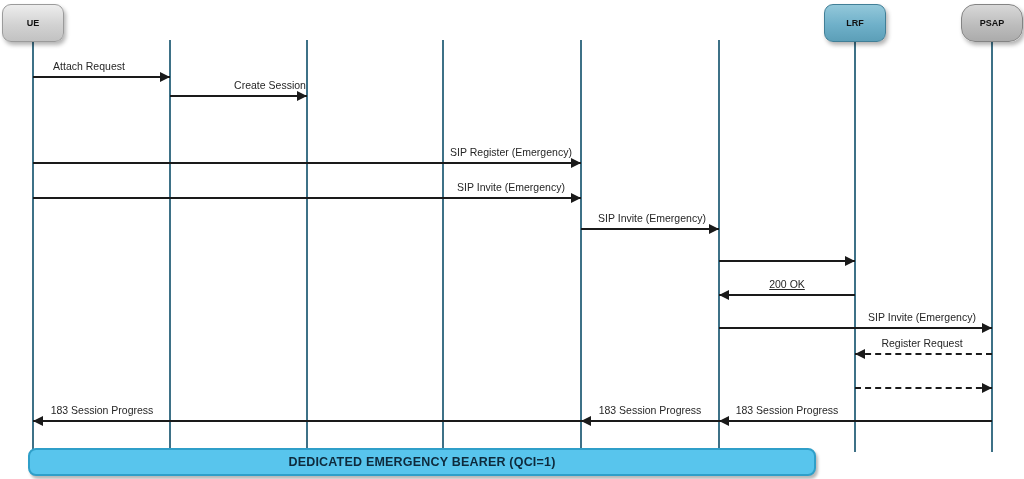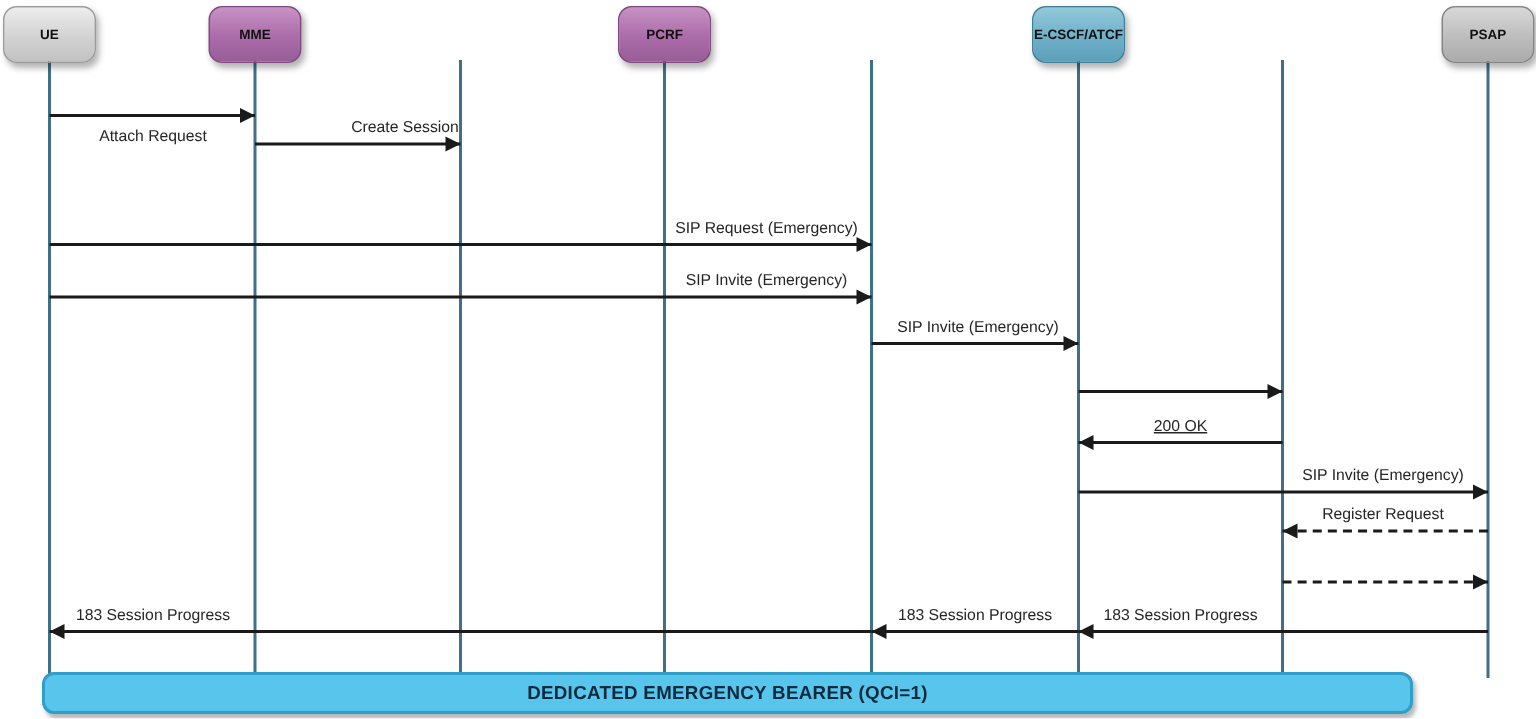--- a/index.html
+++ b/index.html
@@ -49,20 +49,21 @@
     background: linear-gradient(180deg, var(--blue-top) 0%, var(--blue) 55%, var(--blue-bottom) 100%);
     border-color: var(--blue-border);
   }
   .actor.gray-light {
     background: linear-gradient(180deg, var(--gray1-top) 0%, var(--gray1) 55%, var(--gray1-bottom) 100%);
     border-color: var(--gray1-border);
   }
   .actor.gray-dark {
     background: linear-gradient(180deg, var(--gray2-top) 0%, var(--gray2) 55%, var(--gray2-bottom) 100%);
     border-color: var(--gray2-border);
+    border-radius: 14px;
   }
   .msg-line {
     position: absolute;
     height: 0;
     border-top: 2px solid var(--arrow, #1a1a1a);
   }
   .msg-line.dashed {
     border-top-style: dashed;
   }
   .arrowhead {
@@ -84,21 +85,21 @@
   }
   .msg-label.wrap {
     white-space: normal;
     width: 150px;
     text-align: center;
   }
   .bearer-bar {
     position: absolute;
     left: 28px;
     top: 448px;
-    width: 914px;
+    width: 788px;
     height: 28px;
     box-sizing: border-box;
     background: var(--bar-fill, #58C5ED);
     border: 2px solid var(--bar-border, #2F9FC9);
     border-radius: 8px;
     display: flex;
     align-items: center;
     justify-content: center;
     box-shadow: 2px 3px 3px rgba(0,0,0,0.28);
   }
@@ -116,27 +117,27 @@
   <div class="lifeline" style="left: 32px;"></div>
     <div class="lifeline" style="left: 169px;"></div>
     <div class="lifeline" style="left: 306px;"></div>
     <div class="lifeline" style="left: 442px;"></div>
     <div class="lifeline" style="left: 580px;"></div>
     <div class="lifeline" style="left: 718px;"></div>
     <div class="lifeline" style="left: 854px;"></div>
     <div class="lifeline" style="left: 991px;"></div>
     <div class="msg-line solid" style="left: 33px; width: 137px; top: 76px;"></div>
     <div class="arrowhead right" style="top: 72px; left: 160px;"></div>
-    <div class="msg-label" style="left: 102px; top: 60px; margin-top: 25px;">Attach Request</div>
+    <div class="msg-label" style="left: 89px; top: 60px;">Attach Request</div>
     <div class="msg-line solid" style="left: 170px; width: 137px; top: 95px;"></div>
     <div class="arrowhead right" style="top: 91px; left: 297px;"></div>
     <div class="msg-label" style="left: 238px; top: 79px; margin-left: 32px;">Create Session</div>
     <div class="msg-line solid" style="left: 33px; width: 548px; top: 162px;"></div>
     <div class="arrowhead right" style="top: 158px; left: 571px;"></div>
-    <div class="msg-label" style="left: 511px; top: 146px;">SIP Request (Emergency)</div>
+    <div class="msg-label" style="left: 511px; top: 146px;">SIP Register (Emergency)</div>
     <div class="msg-line solid" style="left: 33px; width: 548px; top: 197px;"></div>
     <div class="arrowhead right" style="top: 193px; left: 571px;"></div>
     <div class="msg-label" style="left: 511px; top: 181px;">SIP Invite (Emergency)</div>
     <div class="msg-line solid" style="left: 581px; width: 138px; top: 228px;"></div>
     <div class="arrowhead right" style="top: 224px; left: 709px;"></div>
     <div class="msg-label" style="left: 652px; top: 212px;">SIP Invite (Emergency)</div>
     <div class="msg-line solid" style="left: 719px; width: 136px; top: 260px;"></div>
     <div class="arrowhead right" style="top: 256px; left: 845px;"></div>
     <div class="msg-line solid" style="left: 719px; width: 136px; top: 294px;"></div>
     <div class="arrowhead left" style="top: 290px; left: 719px;"></div>
@@ -157,25 +158,19 @@
     <div class="msg-label" style="left: 650px; top: 404px;">183 Session Progress</div>
     <div class="msg-line solid" style="left: 33px; width: 548px; top: 420px;"></div>
     <div class="arrowhead left" style="top: 416px; left: 33px;"></div>
     <div class="msg-label" style="left: 102px; top: 404px;">183 Session Progress</div>
     <div class="bearer-bar">
     <span class="bearer-label">DEDICATED EMERGENCY BEARER (QCI=1)</span>
   </div>
 <div class="actor gray-light" style="left: 2px;">
       <span class="actor-label">UE</span>
     </div>
-    <div class="actor purple" style="left: 139px;">
-      <span class="actor-label">MME</span>
-    </div>
-    <div class="actor purple" style="left: 412px;">
-      <span class="actor-label">PCRF</span>
-    </div>
-    <div class="actor blue" style="left: 688px;">
-      <span class="actor-label">E-CSCF/ATCF</span>
+    <div class="actor blue" style="left: 824px;">
+      <span class="actor-label">LRF</span>
     </div>
     <div class="actor gray-dark" style="left: 961px;">
       <span class="actor-label">PSAP</span>
     </div>
   </div>
 
 </body></html>

